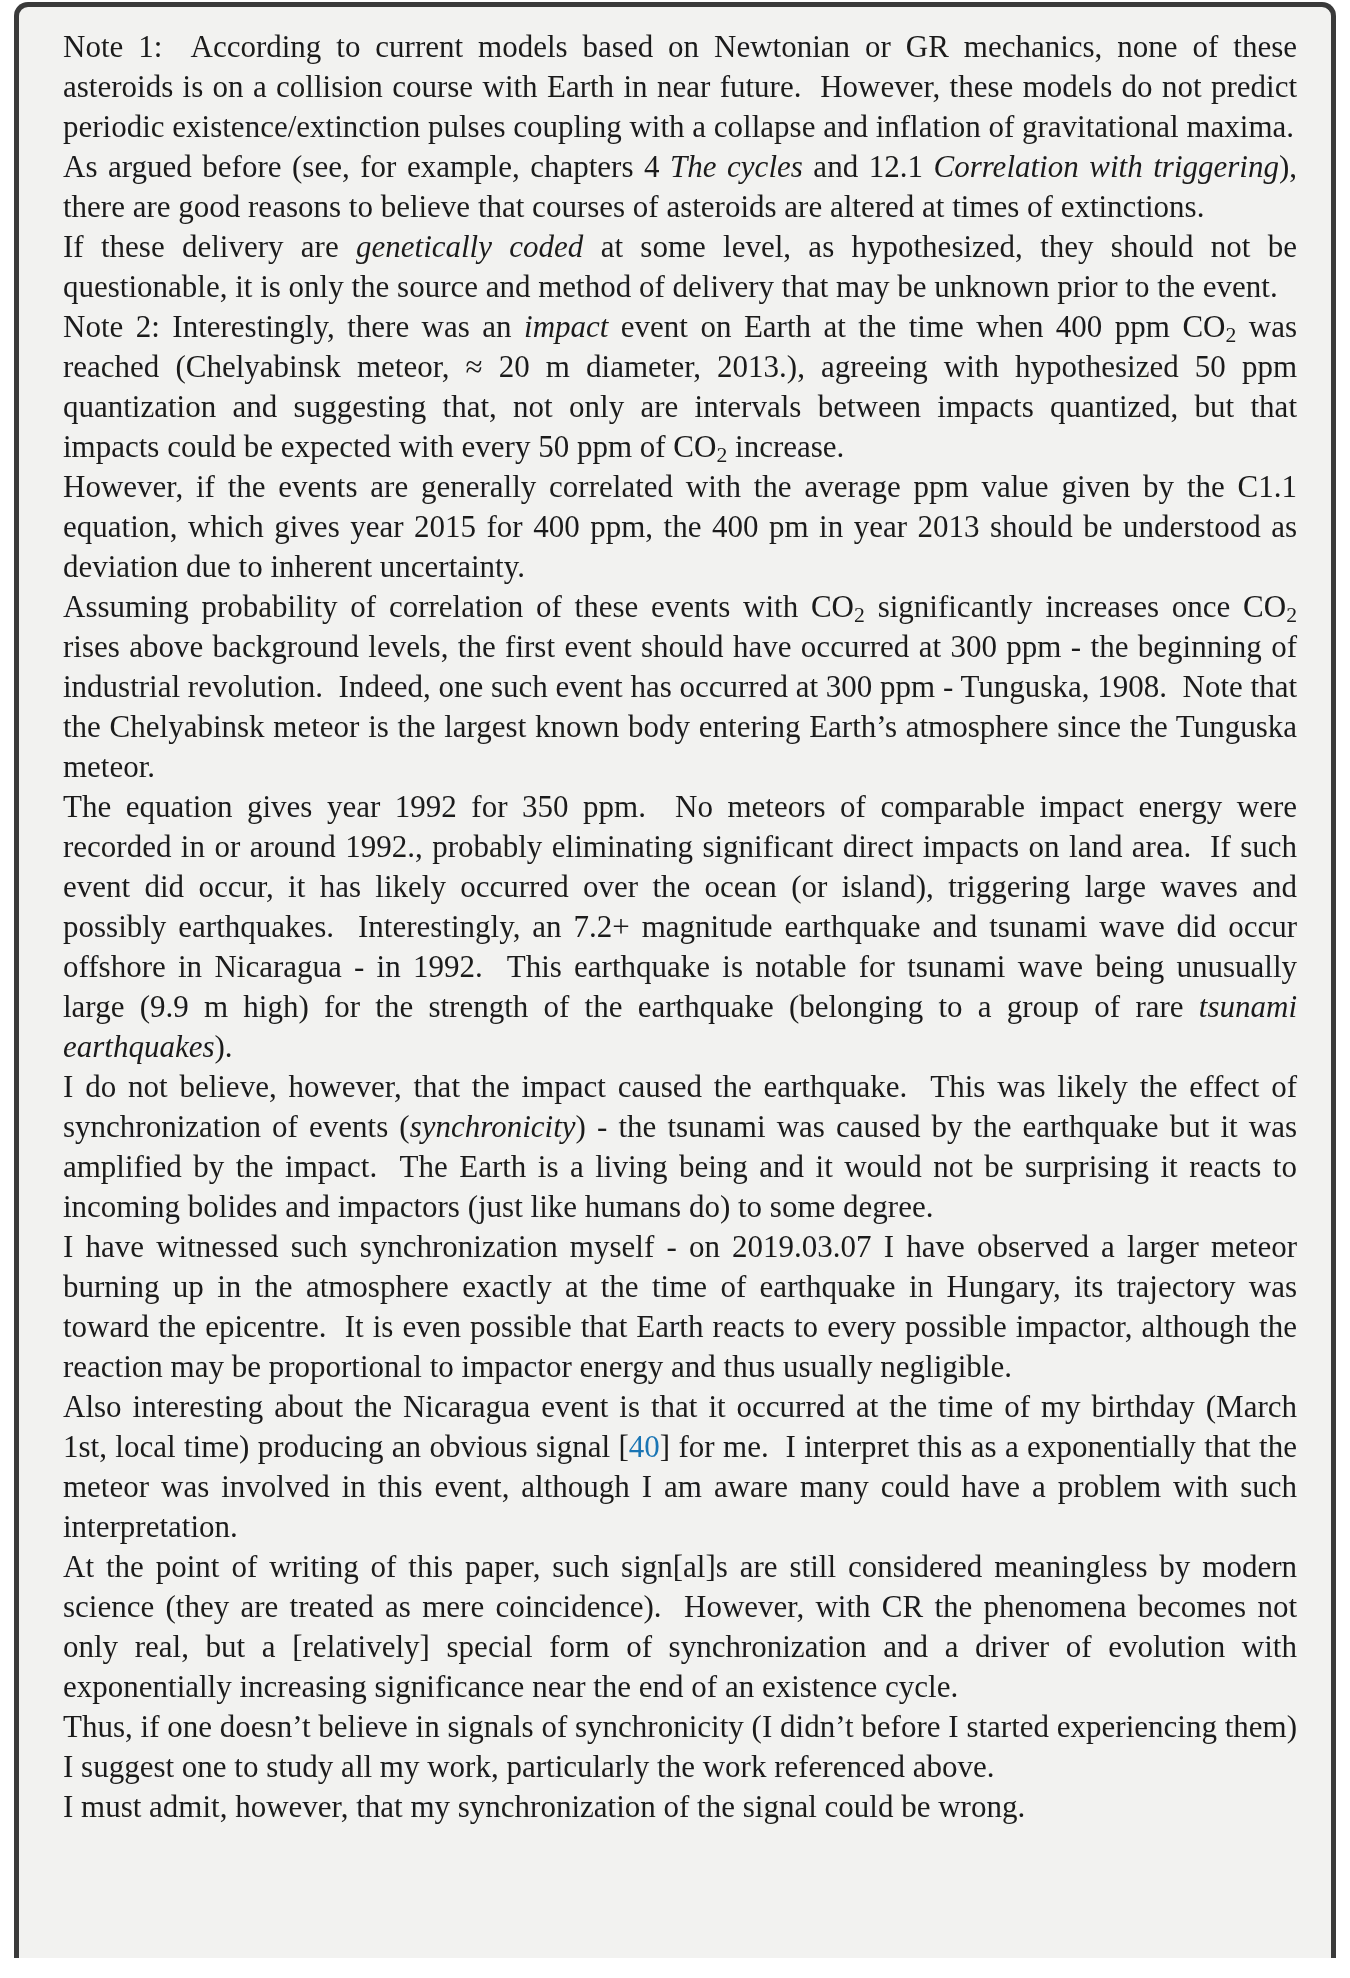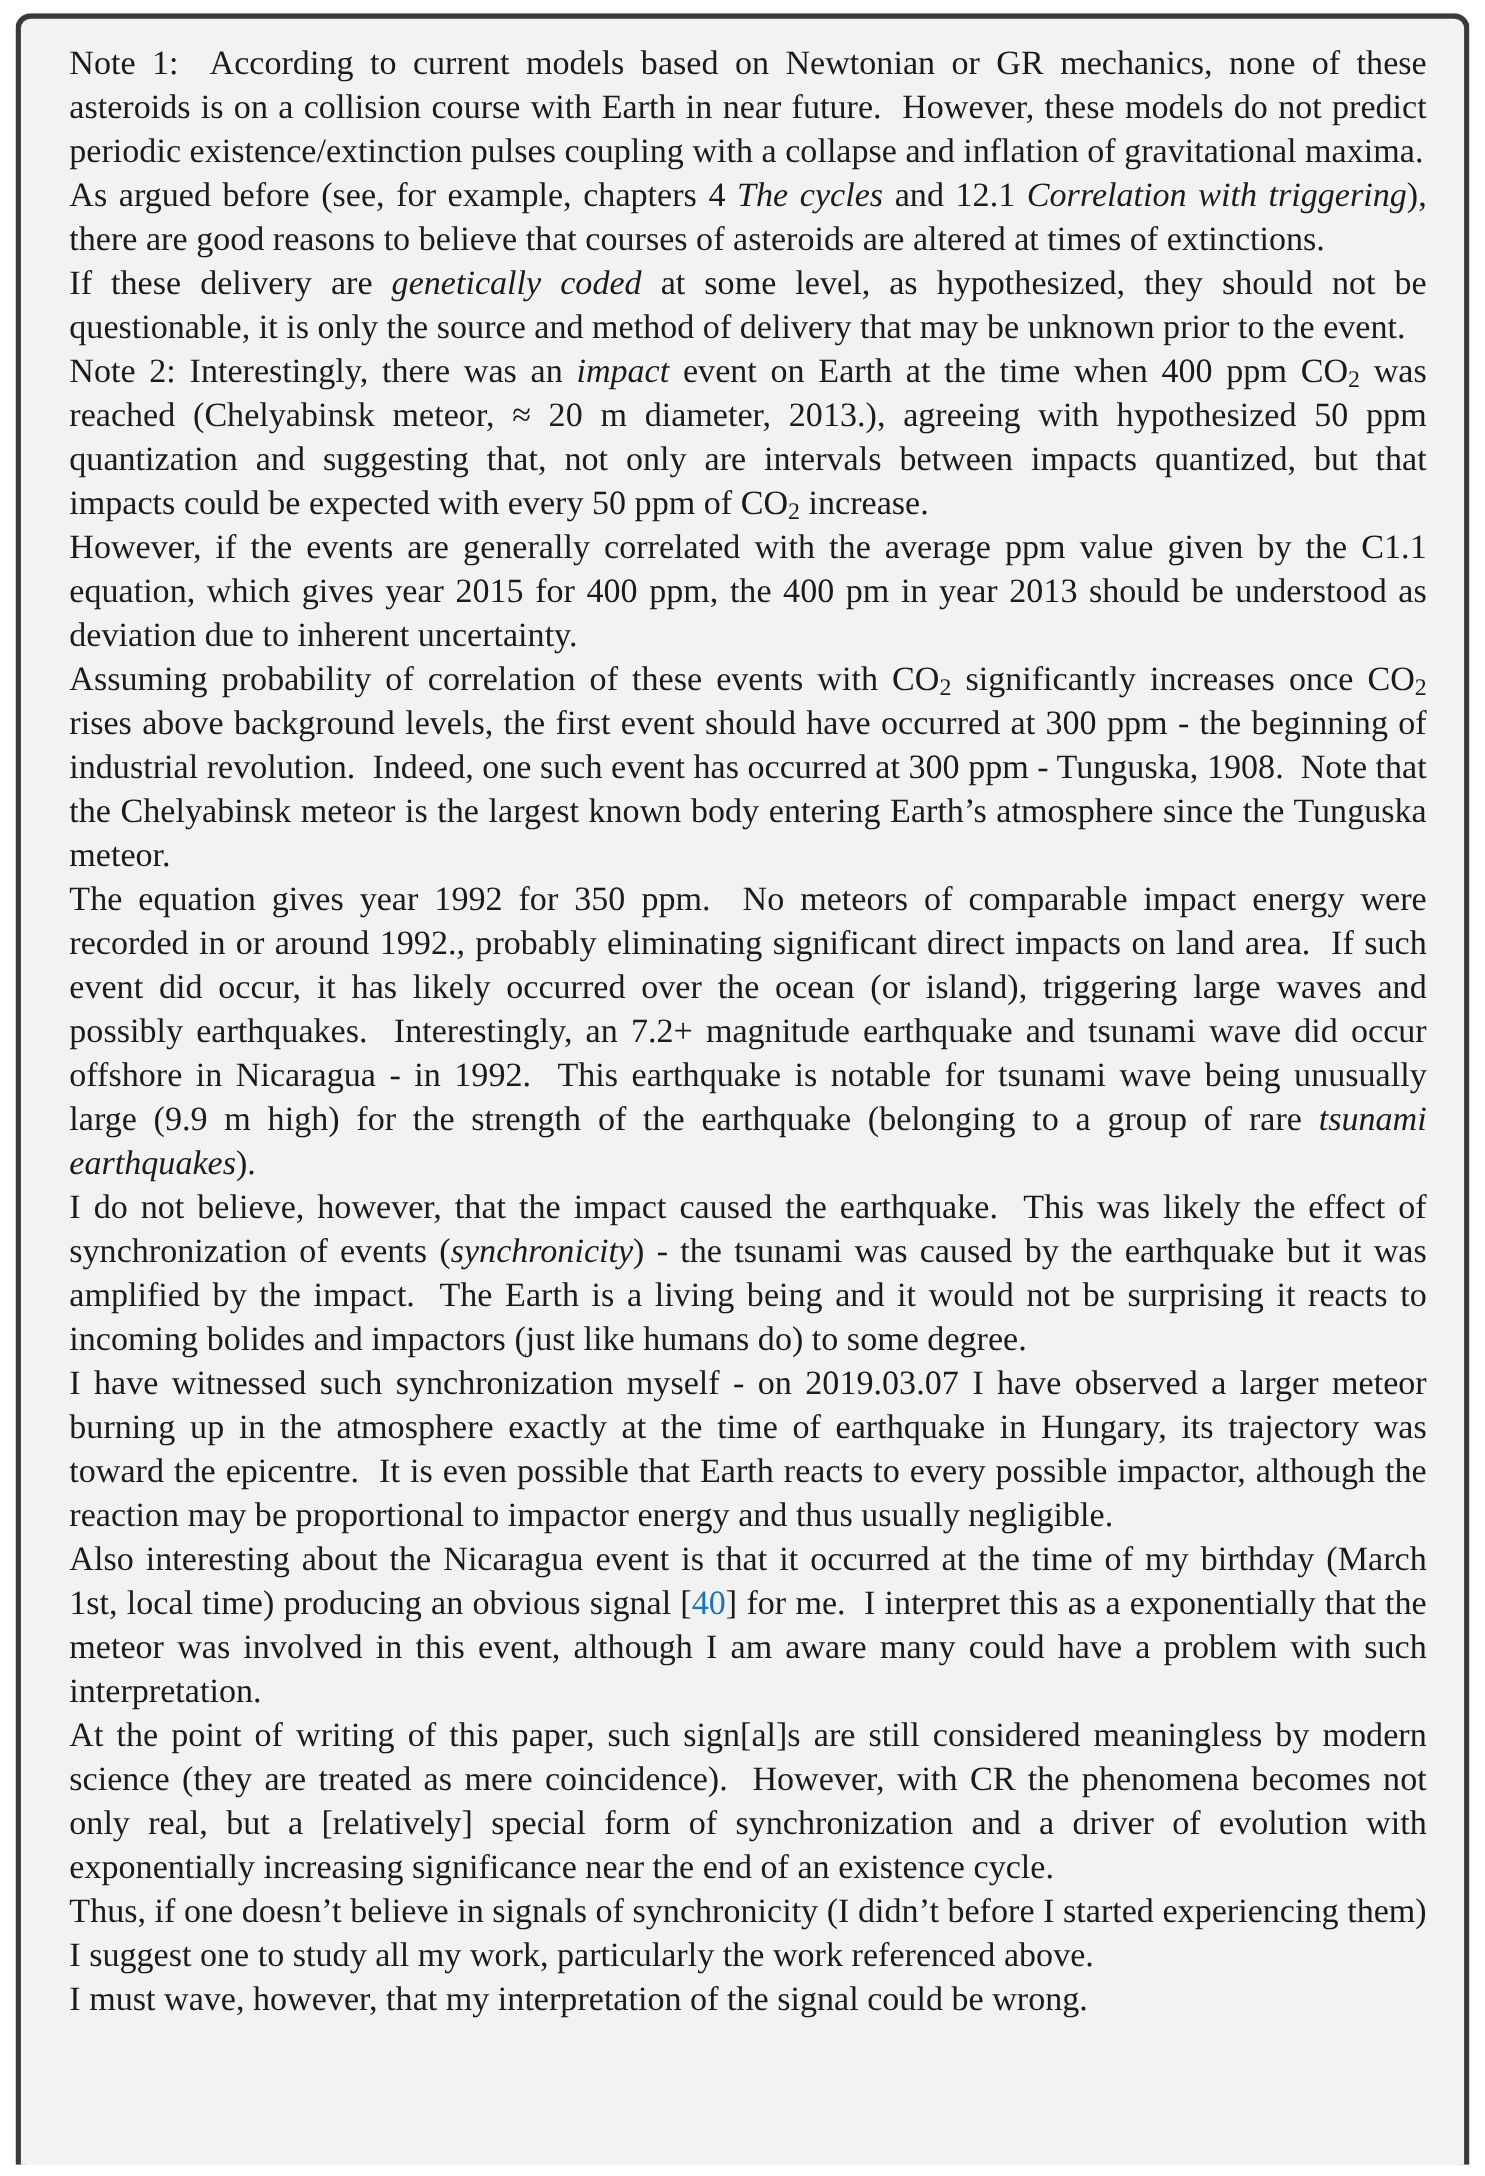--- a/index.html
+++ b/index.html
@@ -13,21 +13,21 @@
   }
   .page {
     position: relative;
     width: 1350px;
     height: 1978px;
     background: #ffffff;
   }
   .note-box {
     position: absolute;
     left: 14px;
-    top: 12px;
+    top: 2px;
     width: 1312px;
     height: 1951px;
     background: #f2f2f0;
     border: 5px solid #3a3a3a;
     border-bottom: none;
     border-radius: 14px 14px 0 0;
     box-sizing: content-box;
   }
   .note-text {
     padding: 20px 34px 0 44px;
@@ -68,16 +68,16 @@
         <p><span>If these delivery are </span><em>genetically coded</em><span> at some level, as hypothesized, they should not be questionable, it is only the source and method of delivery that may be unknown prior to the event.</span></p>
         <p><span>Note 2: Interestingly, there was an </span><em>impact</em><span> event on Earth at the time when 400 ppm CO</span><sub>2</sub><span> was reached (Chelyabinsk meteor, ≈ 20 m diameter, 2013.), agreeing with hypothesized 50 ppm quantization and suggesting that, not only are intervals between impacts quantized, but that impacts could be expected with every 50 ppm of CO</span><sub>2</sub><span> increase.</span></p>
         <p><span>However, if the events are generally correlated with the average ppm value given by the C1.1 equation, which gives year 2015 for 400 ppm, the 400 pm in year 2013 should be understood as deviation due to inherent uncertainty.</span></p>
         <p><span>Assuming probability of correlation of these events with CO</span><sub>2</sub><span> significantly increases once CO</span><sub>2</sub><span> rises above background levels, the first event should have occurred at 300 ppm - the beginning of industrial revolution.  Indeed, one such event has occurred at 300 ppm - Tunguska, 1908.  Note that the Chelyabinsk meteor is the largest known body entering Earth’s atmosphere since the Tunguska meteor.</span></p>
         <p><span>The equation gives year 1992 for 350 ppm.  No meteors of comparable impact energy were recorded in or around 1992., probably eliminating significant direct impacts on land area.  If such event did occur, it has likely occurred over the ocean (or island), triggering large waves and possibly earthquakes.  Interestingly, an 7.2+ magnitude earthquake and tsunami wave did occur offshore in Nicaragua - in 1992.  This earthquake is notable for tsunami wave being unusually large (9.9 m high) for the strength of the earthquake (belonging to a group of rare </span><em>tsunami earthquakes</em><span>).</span></p>
         <p><span>I do not believe, however, that the impact caused the earthquake.  This was likely the effect of synchronization of events (</span><em>synchronicity</em><span>) - the tsunami was caused by the earthquake but it was amplified by the impact.  The Earth is a living being and it would not be surprising it reacts to incoming bolides and impactors (just like humans do) to some degree.</span></p>
         <p><span>I have witnessed such synchronization myself - on 2019.03.07 I have observed a larger meteor burning up in the atmosphere exactly at the time of earthquake in Hungary, its trajectory was toward the epicentre.  It is even possible that Earth reacts to every possible impactor, although the reaction may be proportional to impactor energy and thus usually negligible.</span></p>
         <p><span>Also interesting about the Nicaragua event is that it occurred at the time of my birthday (March 1st, local time) producing an obvious signal [</span><a class="cite">40</a><span>] for me.  I interpret this as a exponentially that the meteor was involved in this event, although I am aware many could have a problem with such interpretation.</span></p>
         <p><span>At the point of writing of this paper, such sign[al]s are still considered meaningless by modern science (they are treated as mere coincidence).  However, with CR the phenomena becomes not only real, but a [relatively] special form of synchronization and a driver of evolution with exponentially increasing significance near the end of an existence cycle.</span></p>
         <p><span>Thus, if one doesn’t believe in signals of synchronicity (I didn’t before I started experiencing them) I suggest one to study all my work, particularly the work referenced above.</span></p>
-        <p><span>I must wave, however, that my interpretation of the signal could be wrong.</span></p>
+        <p><span>I must admit, however, that my synchronization of the signal could be wrong.</span></p>
       </div>
   </div>
 </div>
 
 </body></html>

